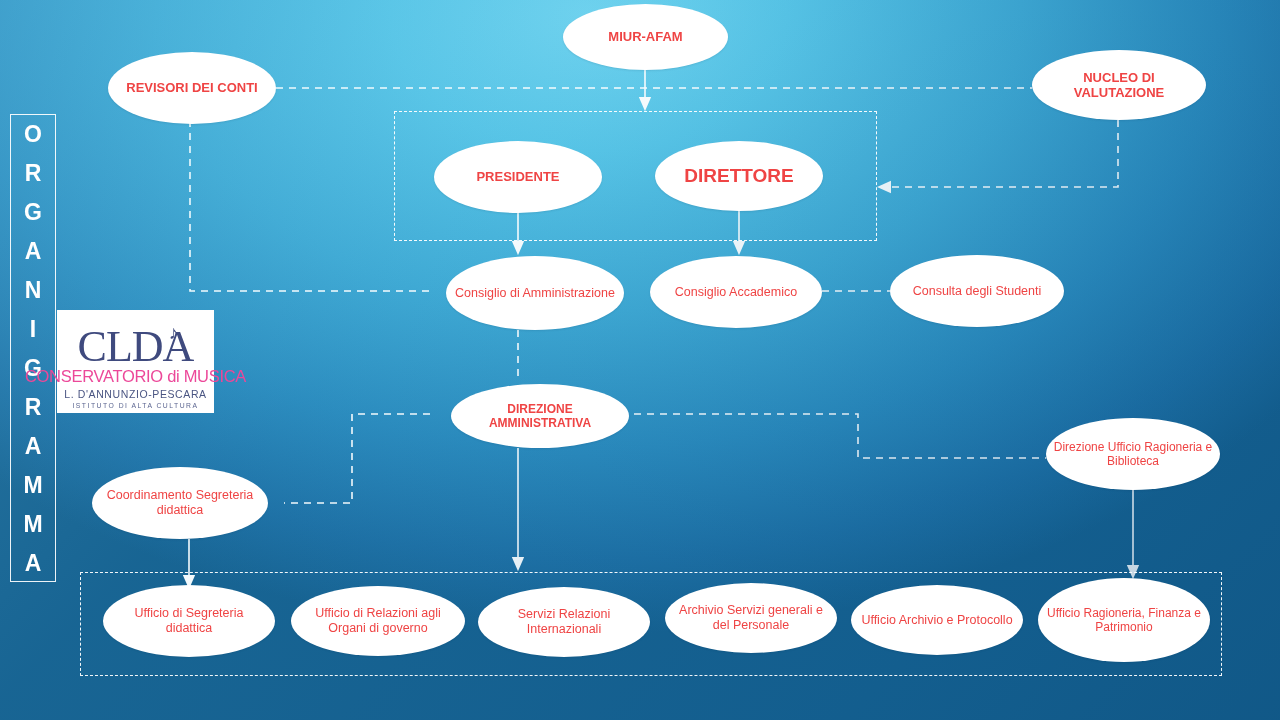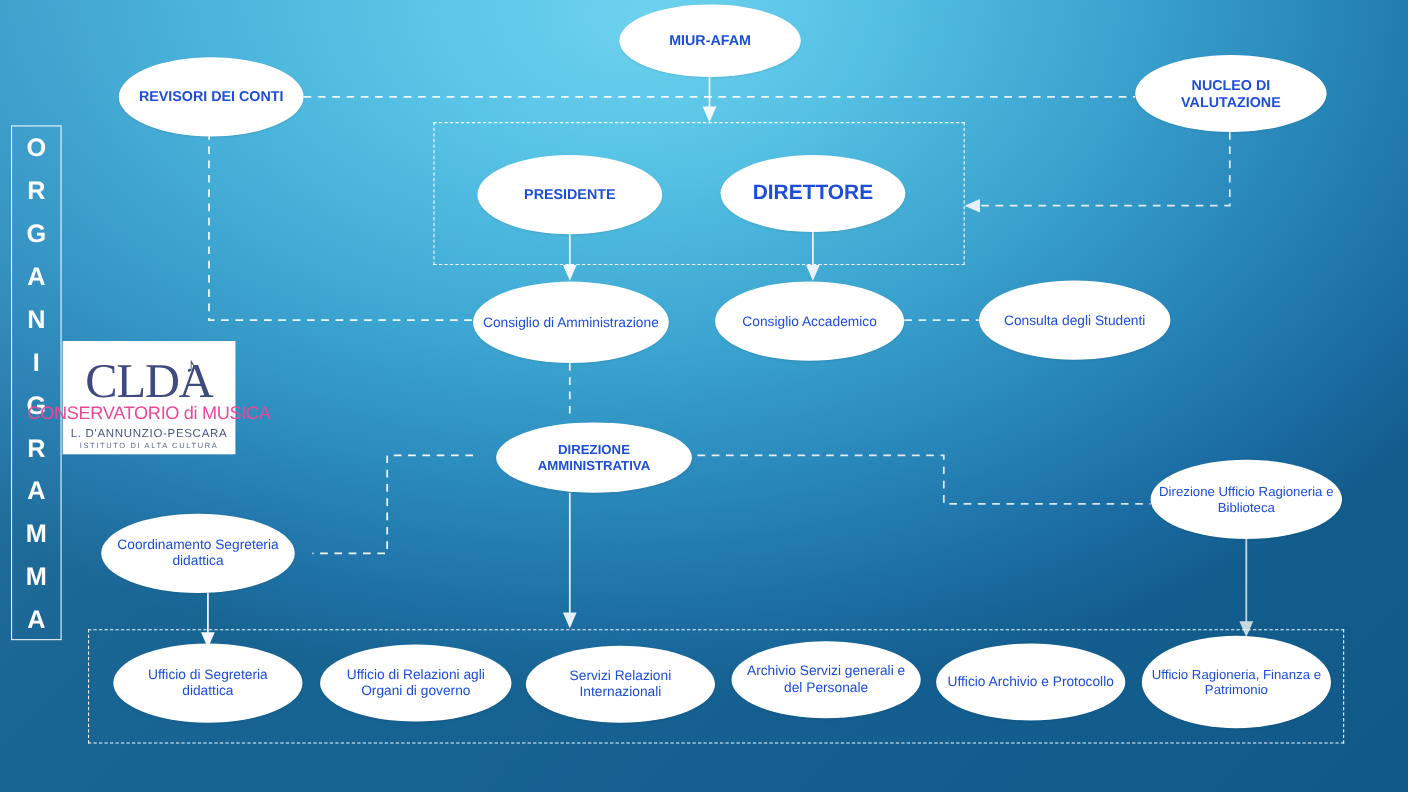--- a/index.html
+++ b/index.html
@@ -96,21 +96,21 @@
 
   
   .node {
     position: absolute;
     background: #ffffff;
     border-radius: 50%;
     display: flex;
     align-items: center;
     justify-content: center;
     text-align: center;
-    color: #1d4ed8;
+    color: #ef4444;
     z-index: 5;
     box-shadow: 0 1px 2px rgba(0,40,70,0.10);
   }
   .node span { display:block; width: 92%; }
   .node.bold   { font-weight: bold; }
   .node.light  { font-weight: normal; }
 
   
   .dashbox {
     position: absolute;
@@ -203,21 +203,21 @@
       </div>
       <div class="node bold" style="left: 1032px; top: 50px; width: 174px; height: 70px; font-size: 13px; line-height: 1.18;">
         <span>NUCLEO DI VALUTAZIONE</span>
       </div>
       <div class="node bold" style="left: 434px; top: 141px; width: 168px; height: 72px; font-size: 13px; line-height: 1.18;">
         <span>PRESIDENTE</span>
       </div>
       <div class="node bold" style="left: 655px; top: 141px; width: 168px; height: 70px; font-size: 19px; line-height: 1.18;">
         <span>DIRETTORE</span>
       </div>
-      <div class="node light" style="left: 430px; top: 256px; width: 178px; height: 74px; font-size: 12.5px; line-height: 1.18;">
+      <div class="node light" style="left: 446px; top: 256px; width: 178px; height: 74px; font-size: 12.5px; line-height: 1.18;">
         <span>Consiglio di Amministrazione</span>
       </div>
       <div class="node light" style="left: 650px; top: 256px; width: 172px; height: 72px; font-size: 12.5px; line-height: 1.18;">
         <span>Consiglio Accademico</span>
       </div>
       <div class="node light" style="left: 890px; top: 255px; width: 174px; height: 72px; font-size: 12.5px; line-height: 1.18;">
         <span>Consulta degli Studenti</span>
       </div>
       <div class="node bold" style="left: 451px; top: 384px; width: 178px; height: 64px; font-size: 12px; line-height: 1.18;">
         <span>DIREZIONE AMMINISTRATIVA</span>

